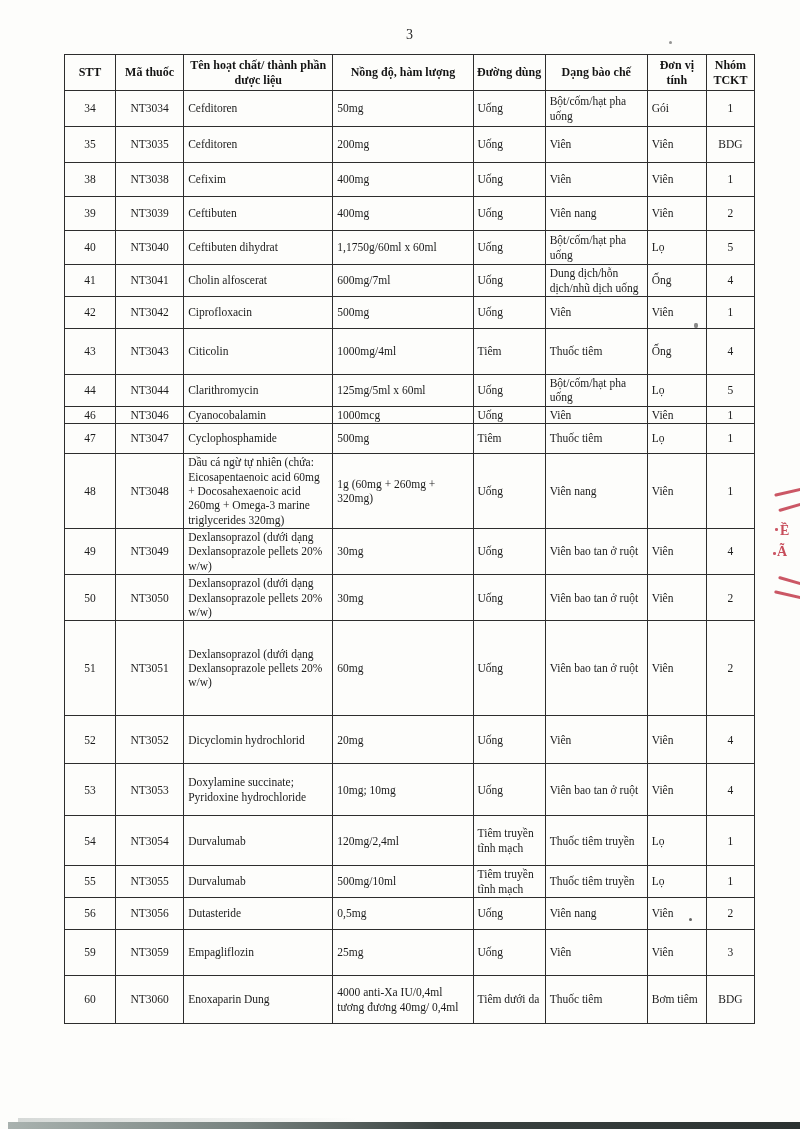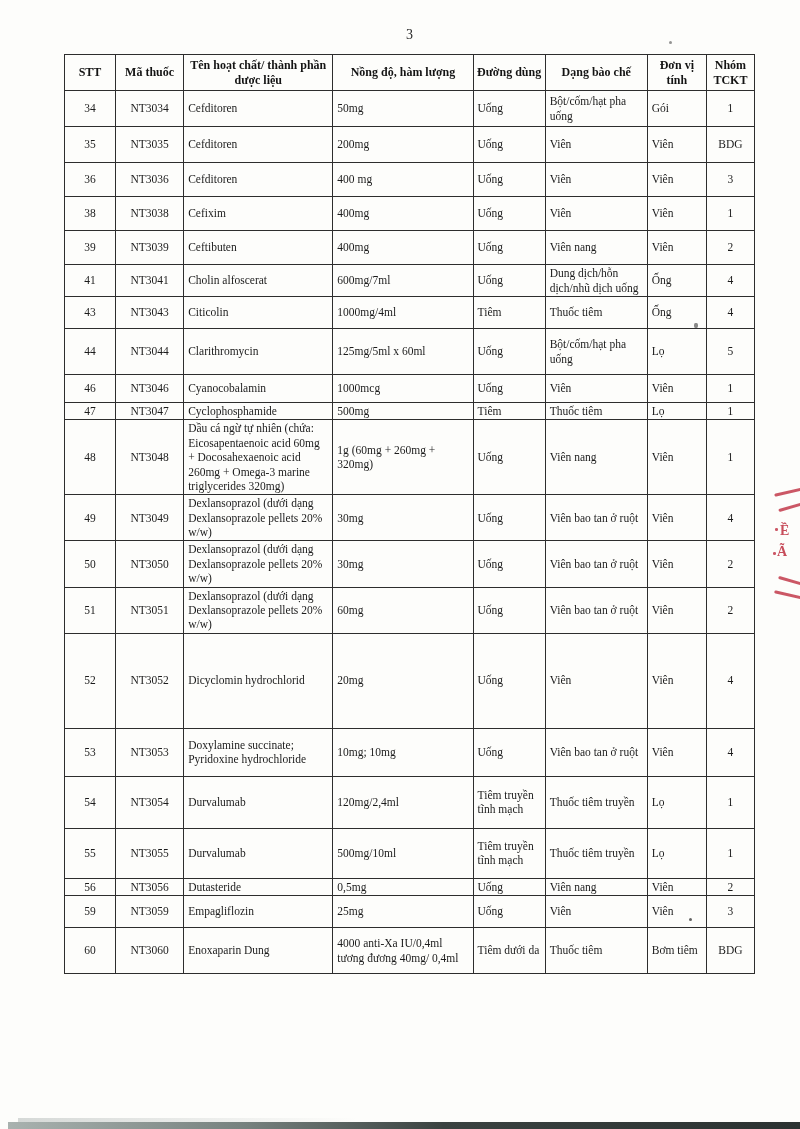--- a/index.html
+++ b/index.html
@@ -124,58 +124,68 @@
           <td class="c0">35</td>
           <td class="c1">NT3035</td>
           <td class="c2">Cefditoren</td>
           <td class="c3">200mg</td>
           <td class="c4">Uống</td>
           <td class="c5">Viên</td>
           <td class="c6">Viên</td>
           <td class="c7">BDG</td>
         </tr>
         <tr>
-          <td class="c0">36</td>
-          <td class="c1">NT3036</td>
-          <td class="c2">Cefditoren</td>
-          <td class="c3">400 mg</td>
-          <td class="c4">Uống</td>
-          <td class="c5">Viên</td>
-          <td class="c6">Viên</td>
-          <td class="c7">3</td>
-        </tr>
-        <tr>
           <td class="c0">38</td>
           <td class="c1">NT3038</td>
           <td class="c2">Cefixim</td>
           <td class="c3">400mg</td>
           <td class="c4">Uống</td>
           <td class="c5">Viên</td>
           <td class="c6">Viên</td>
           <td class="c7">1</td>
         </tr>
         <tr>
           <td class="c0">39</td>
           <td class="c1">NT3039</td>
           <td class="c2">Ceftibuten</td>
           <td class="c3">400mg</td>
           <td class="c4">Uống</td>
           <td class="c5">Viên nang</td>
           <td class="c6">Viên</td>
           <td class="c7">2</td>
         </tr>
         <tr>
+          <td class="c0">40</td>
+          <td class="c1">NT3040</td>
+          <td class="c2">Ceftibuten dihydrat</td>
+          <td class="c3">1,1750g/60ml x 60ml</td>
+          <td class="c4">Uống</td>
+          <td class="c5">Bột/cốm/hạt pha uống</td>
+          <td class="c6">Lọ</td>
+          <td class="c7">5</td>
+        </tr>
+        <tr>
           <td class="c0">41</td>
           <td class="c1">NT3041</td>
           <td class="c2">Cholin alfoscerat</td>
           <td class="c3">600mg/7ml</td>
           <td class="c4">Uống</td>
           <td class="c5">Dung dịch/hỗn dịch/nhũ dịch uống</td>
           <td class="c6">Ống</td>
           <td class="c7">4</td>
+        </tr>
+        <tr>
+          <td class="c0">42</td>
+          <td class="c1">NT3042</td>
+          <td class="c2">Ciprofloxacin</td>
+          <td class="c3">500mg</td>
+          <td class="c4">Uống</td>
+          <td class="c5">Viên</td>
+          <td class="c6">Viên</td>
+          <td class="c7">1</td>
         </tr>
         <tr>
           <td class="c0">43</td>
           <td class="c1">NT3043</td>
           <td class="c2">Citicolin</td>
           <td class="c3">1000mg/4ml</td>
           <td class="c4">Tiêm</td>
           <td class="c5">Thuốc tiêm</td>
           <td class="c6">Ống</td>
           <td class="c7">4</td>

